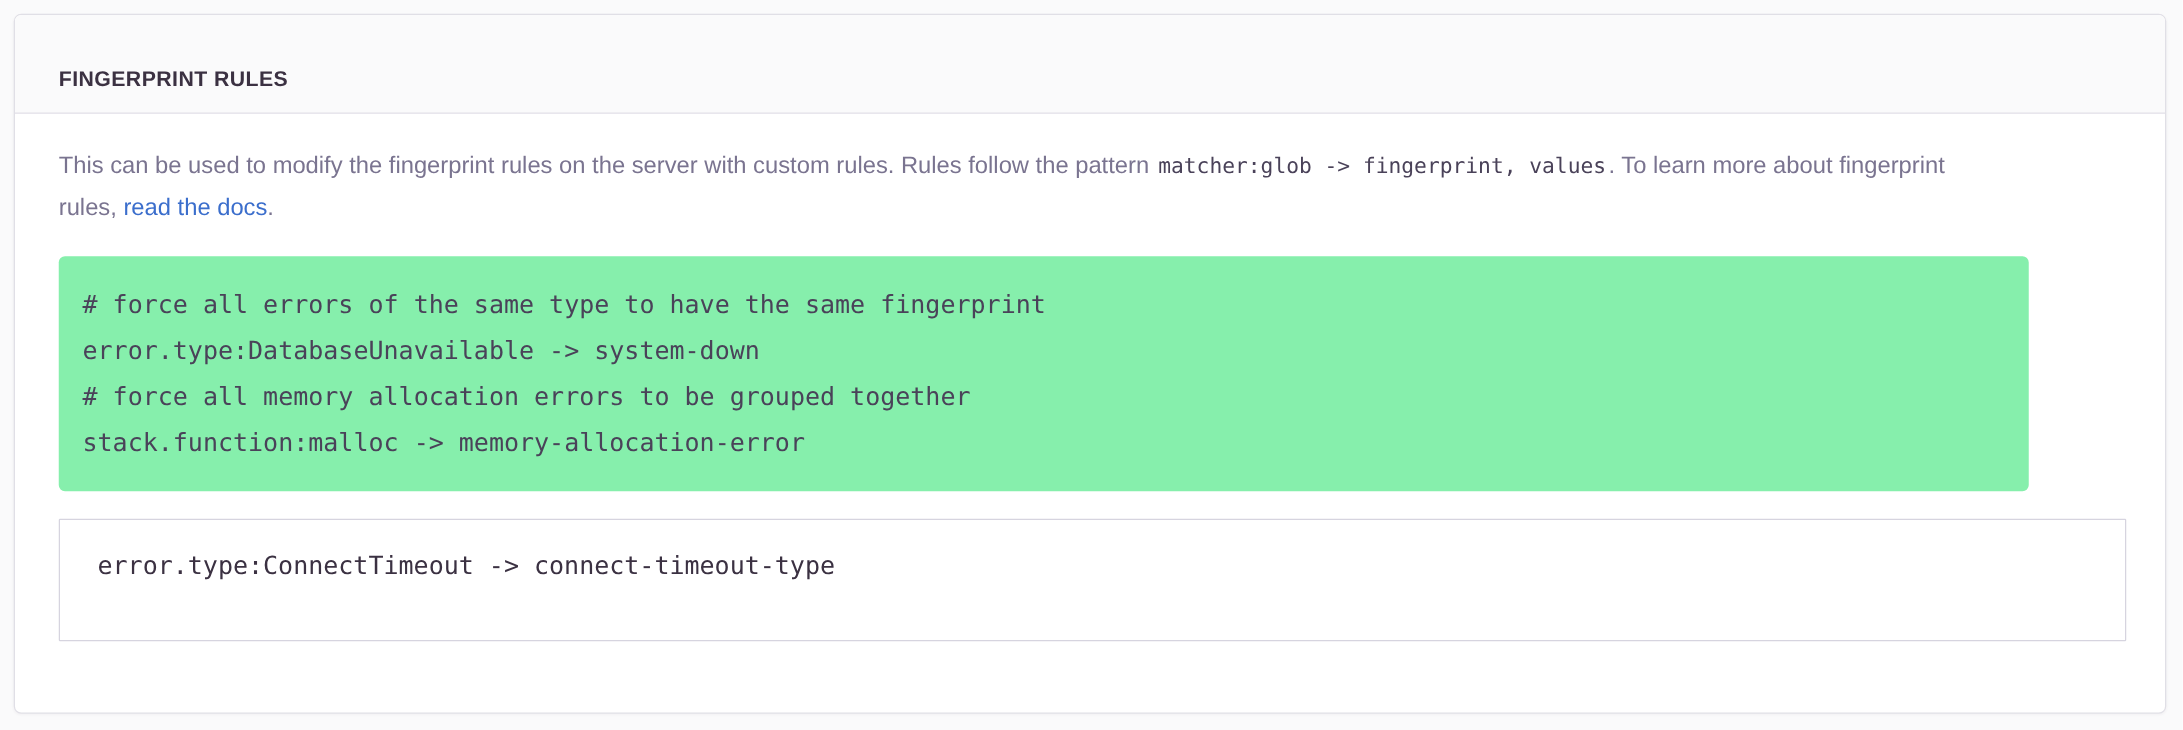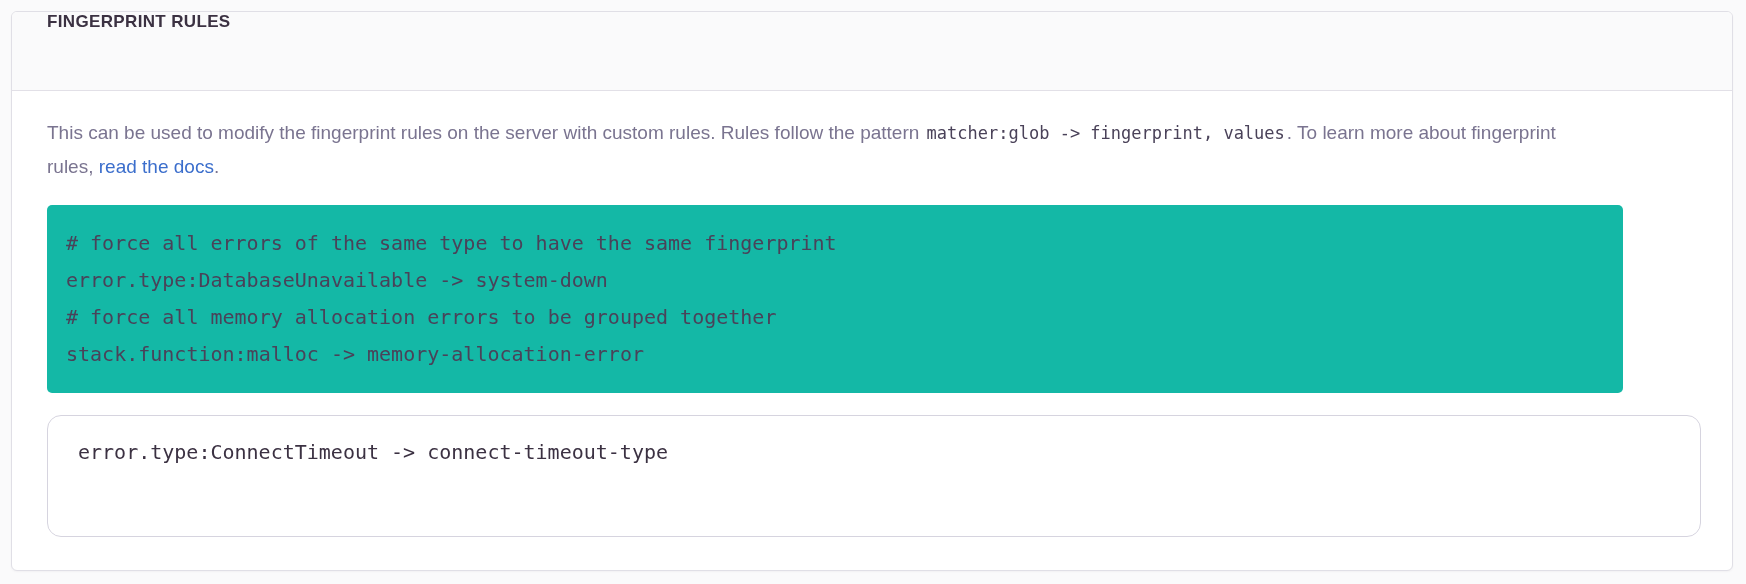--- a/index.html
+++ b/index.html
@@ -28,21 +28,21 @@
     box-shadow: 0 1px 2px rgba(43, 34, 51, 0.04);
     overflow: hidden;
   }
 
   .panel-header {
     height: 79px;
     box-sizing: border-box;
     background: #FAFAFB;
     border-bottom: 1px solid #E2E0E7;
     display: flex;
-    align-items: flex-start;
+    align-items: flex-end;
     padding: 0 0 16px 35px;
   }
 
   .panel-title {
     font-size: 17px;
     font-weight: bold;
     letter-spacing: 0.35px;
     color: #3B3142;
     text-transform: uppercase;
   }
@@ -67,44 +67,44 @@
     padding: 0 2px;
     white-space: nowrap;
   }
 
   .description a {
     color: #3B6ECC;
     text-decoration: none;
   }
 
   .code-example {
-    background: #14b8a6;
+    background: #86efac;
     border-radius: 5px;
     padding: 20px 20px 20px 19px;
     margin: 0 0 22px 0;
     width: 1576px;
     box-sizing: border-box;
   }
 
   .code-example pre {
     margin: 0;
     font-family: "DejaVu Sans Mono", "Liberation Mono", monospace;
     font-size: 20px;
     line-height: 37px;
     color: #4A4259;
     white-space: pre;
   }
 
   .rules-input {
     display: block;
     box-sizing: border-box;
     width: 1654px;
-    height: 122px;
+    height: 98px;
     border: 1px solid #D6D4DF;
-    border-radius: 14px;
+    border-radius: 1px;
     background: #ffffff;
     padding: 20px 18px 18px 30px;
     font-family: "DejaVu Sans Mono", "Liberation Mono", monospace;
     font-size: 20px;
     line-height: 32px;
     color: #3B3142;
     resize: none;
     outline: none;
     white-space: pre;
     overflow: hidden;

